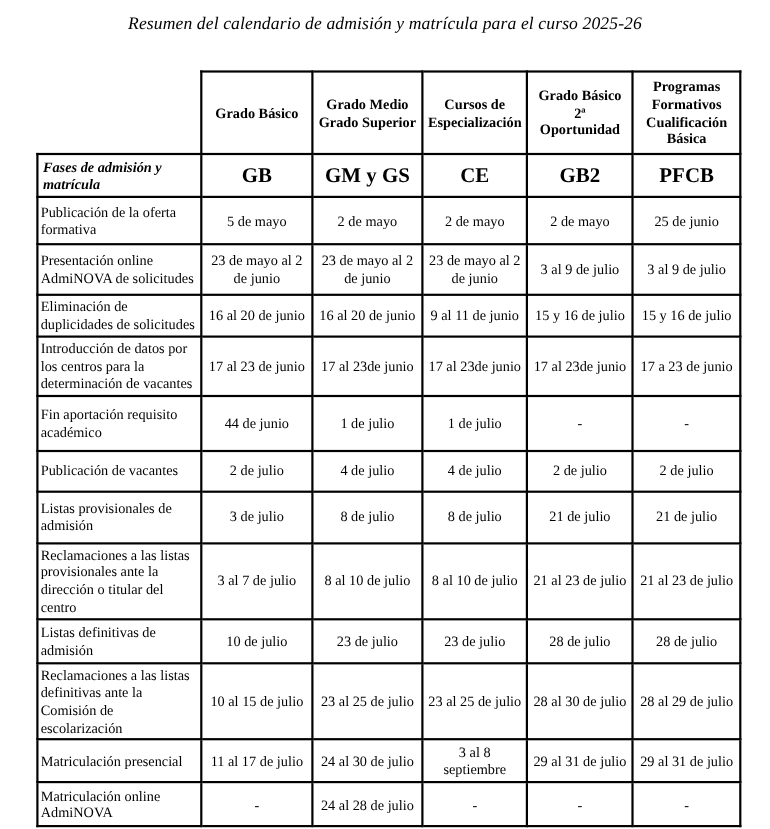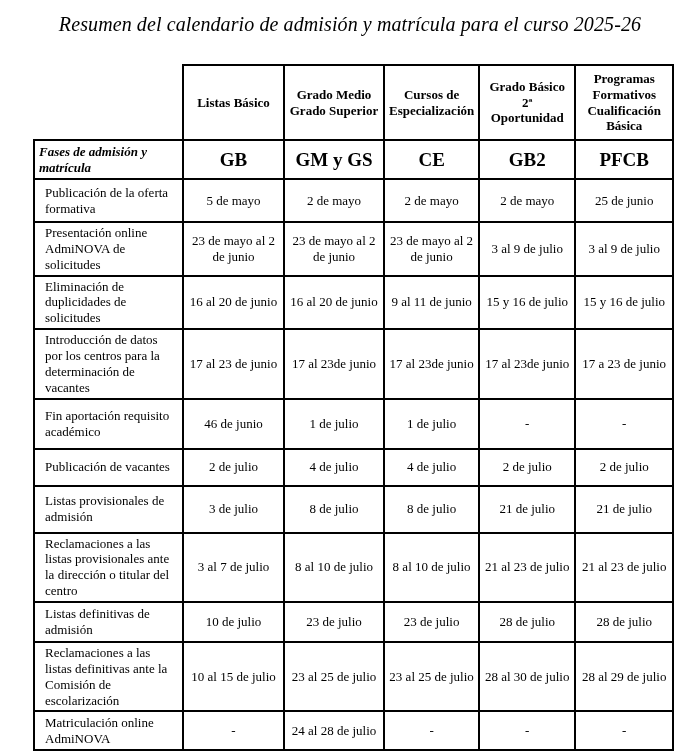--- a/index.html
+++ b/index.html
@@ -10,21 +10,21 @@
     color:#000;
     font-family:"Liberation Serif", serif;
     overflow:hidden;
   }
   .title{
     position:absolute;
     top:13px;left:0;
     width:100%;
     text-align:center;
     font-style:italic;
-    font-size:20px;
+    font-size:16px;
     letter-spacing:.1px;
   }
   table.cal{
     position:absolute;
     left:33px;top:64px;
     border-collapse:collapse;
     table-layout:fixed;
     font-size:13px;
   }
   col.c0{width:149px}
@@ -72,21 +72,21 @@
   }
   .cal th.corner{
     font-weight:bold;
     font-style:italic;
     text-align:left;
     font-size:13px;
     margin-left:40px;
   }
   .cal td.phase{
     text-align:left;
-    padding-left:10px;
+    padding-left:2px;
   }
   .cal td.val{
     text-align:center;
   }
 </style>
 </head>
 <body>
 
 <div class="page">
 
@@ -97,21 +97,21 @@
       <col class="c0">
         <col class="c1">
         <col class="c2">
         <col class="c3">
         <col class="c4">
         <col class="c5">
     </colgroup>
     <thead>
       <tr>
         <td class="corner-empty"></td>
-        <th class="cname">Listas Básico</th>
+        <th class="cname">Grado Básico</th>
         <th class="cname">Grado Medio Grado Superior</th>
         <th class="cname">Cursos de Especialización</th>
         <th class="cname">Grado Básico 2ª Oportunidad</th>
         <th class="cname">Programas Formativos Cualificación Básica</th>
       </tr>
       <tr>
         <th class="corner">Fases de admisión y matrícula</th>
         <th class="cabbr">GB</th>
         <th class="cabbr">GM y GS</th>
         <th class="cabbr">CE</th>
@@ -148,21 +148,21 @@
         <tr>
           <td class="phase">Introducción de datos por los centros para la determinación de vacantes</td>
           <td class="val">17 al 23 de junio</td>
           <td class="val">17 al 23de junio</td>
           <td class="val">17 al 23de junio</td>
           <td class="val">17 al 23de junio</td>
           <td class="val">17 a 23 de junio</td>
         </tr>
         <tr>
           <td class="phase">Fin aportación requisito académico</td>
-          <td class="val">46 de junio</td>
+          <td class="val">44 de junio</td>
           <td class="val">1 de julio</td>
           <td class="val">1 de julio</td>
           <td class="val">-</td>
           <td class="val">-</td>
         </tr>
         <tr>
           <td class="phase">Publicación de vacantes</td>
           <td class="val">2 de julio</td>
           <td class="val">4 de julio</td>
           <td class="val">4 de julio</td>
@@ -195,20 +195,28 @@
         </tr>
         <tr>
           <td class="phase">Reclamaciones a las listas definitivas ante la Comisión de escolarización</td>
           <td class="val">10 al 15 de julio</td>
           <td class="val">23 al 25 de julio</td>
           <td class="val">23 al 25 de julio</td>
           <td class="val">28 al 30 de julio</td>
           <td class="val">28 al 29 de julio</td>
         </tr>
         <tr>
+          <td class="phase">Matriculación presencial</td>
+          <td class="val">11 al 17 de julio</td>
+          <td class="val">24 al 30 de julio</td>
+          <td class="val">3 al 8 septiembre</td>
+          <td class="val">29 al 31 de julio</td>
+          <td class="val">29 al 31 de julio</td>
+        </tr>
+        <tr>
           <td class="phase">Matriculación online AdmiNOVA</td>
           <td class="val">-</td>
           <td class="val">24 al 28 de julio</td>
           <td class="val">-</td>
           <td class="val">-</td>
           <td class="val">-</td>
         </tr>
       </tbody>
   </table>
 

